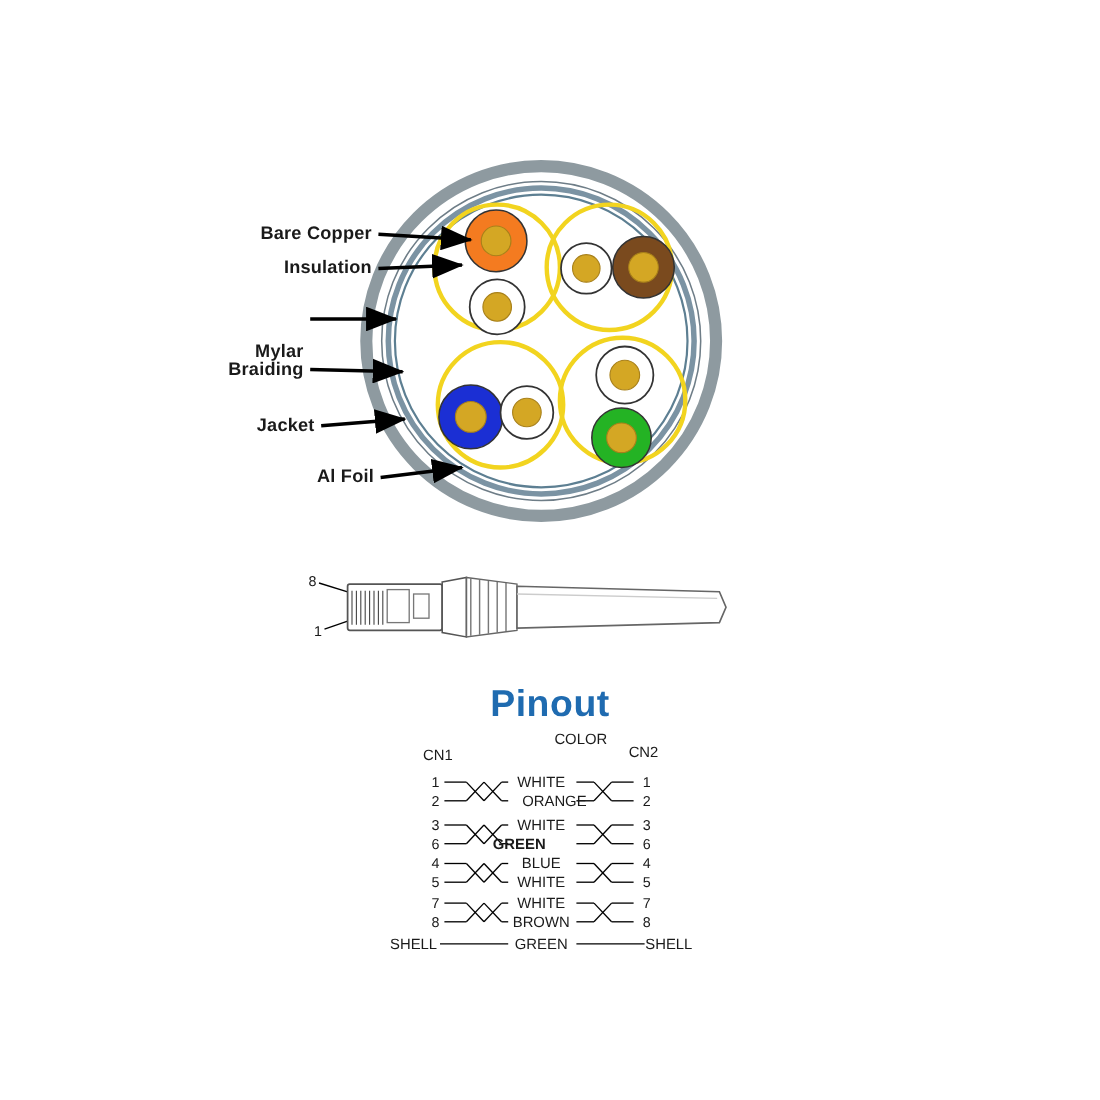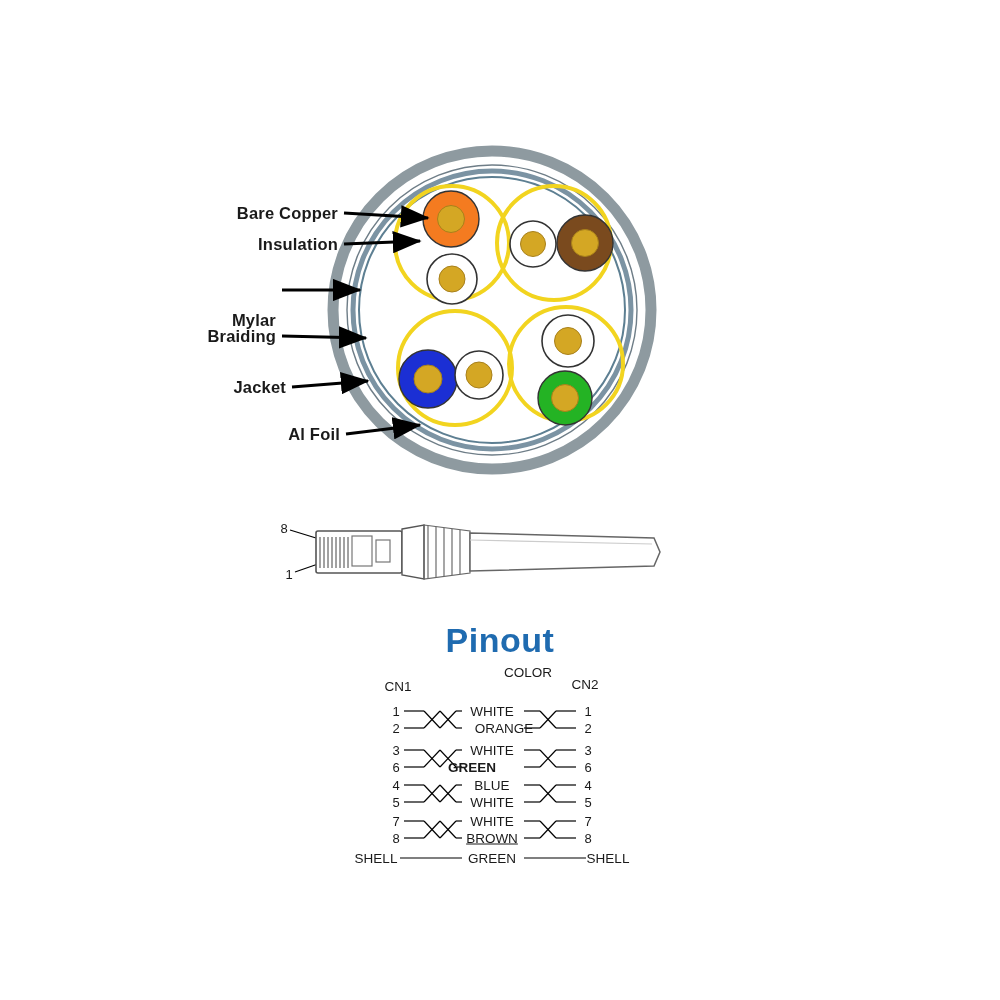--- a/index.html
+++ b/index.html
@@ -289,19 +289,19 @@
 
   <div class="num" style="left:396px; top:802px;">5</div>
   <div class="cell" style="left:492px; top:802px;">WHITE</div>
   <div class="num" style="left:588px; top:802px;">5</div>
 
   <div class="num" style="left:396px; top:821px;">7</div>
   <div class="cell" style="left:492px; top:821px;">WHITE</div>
   <div class="num" style="left:588px; top:821px;">7</div>
 
   <div class="num" style="left:396px; top:838px;">8</div>
-  <div class="cell" style="left:492px; top:838px;text-decoration:underline;">BROWN</div>
+  <div class="cell" style="left:492px; top:838px;">BROWN</div>
   <div class="num" style="left:588px; top:838px;">8</div>
 
   <div class="cell" style="left:376px; top:858px;">SHELL</div>
   <div class="cell" style="left:492px; top:858px;">GREEN</div>
   <div class="cell" style="left:608px; top:858px;">SHELL</div>
 </div>
 
 </body></html>

